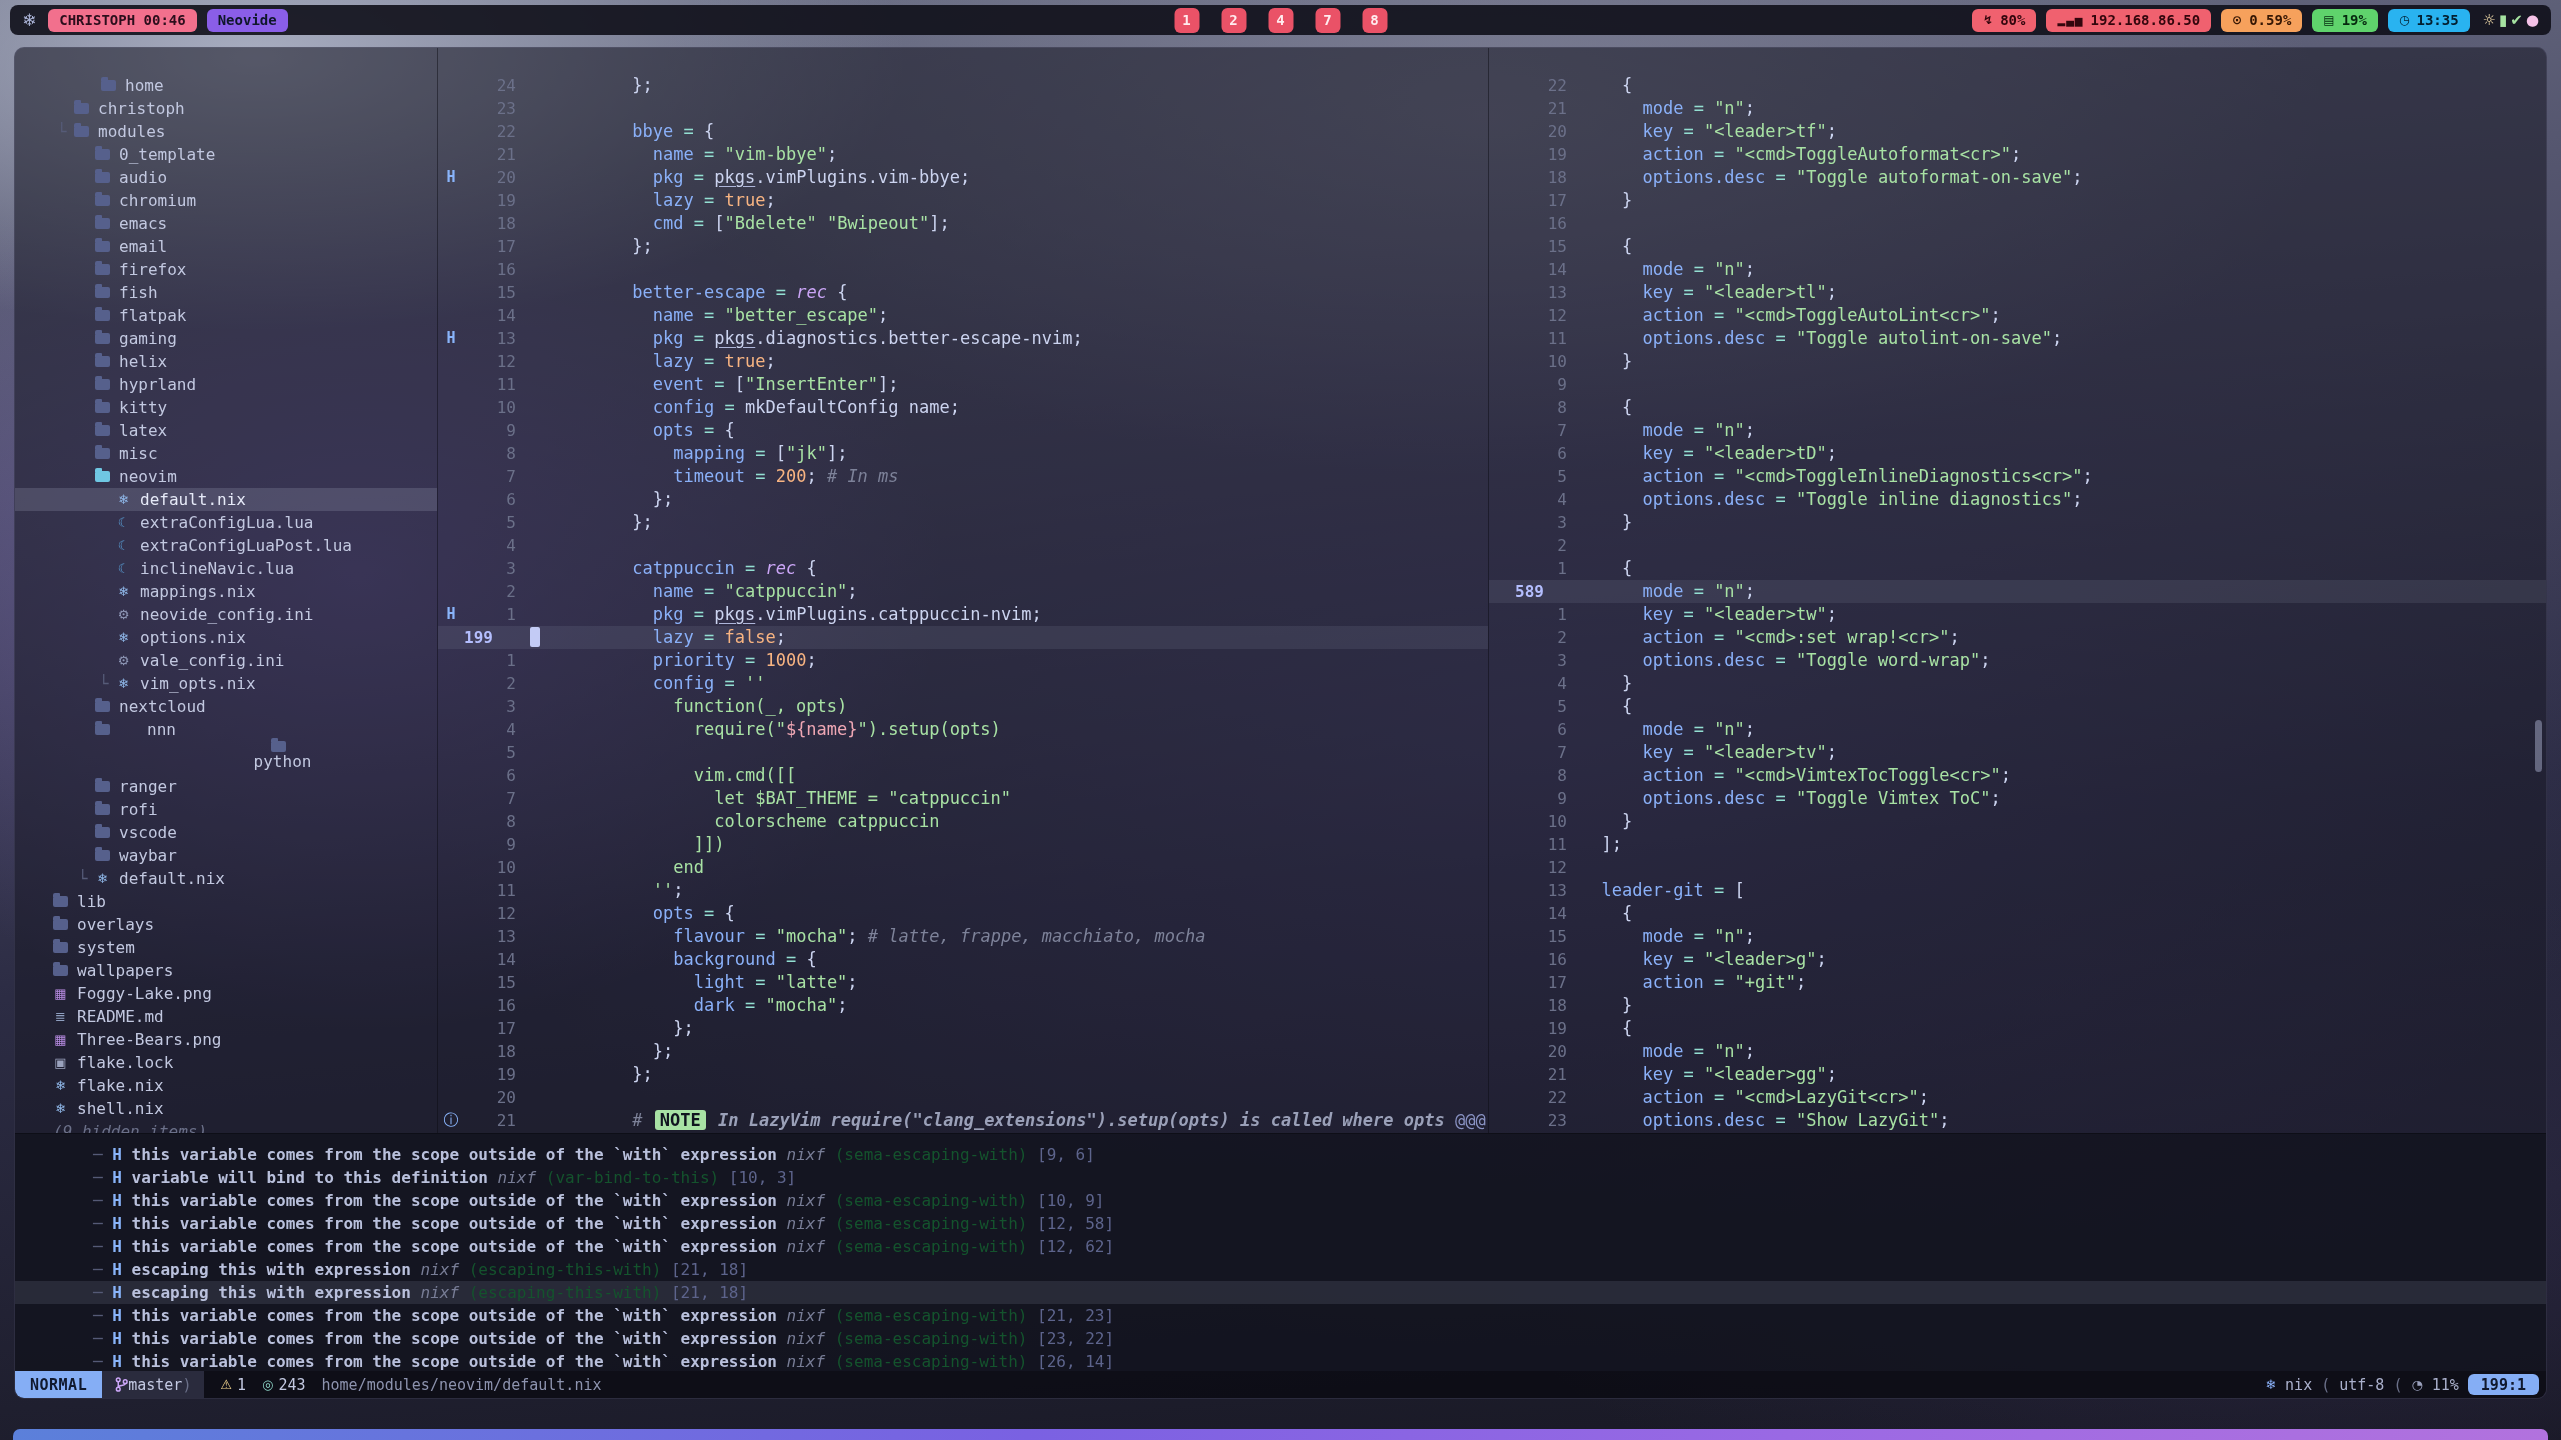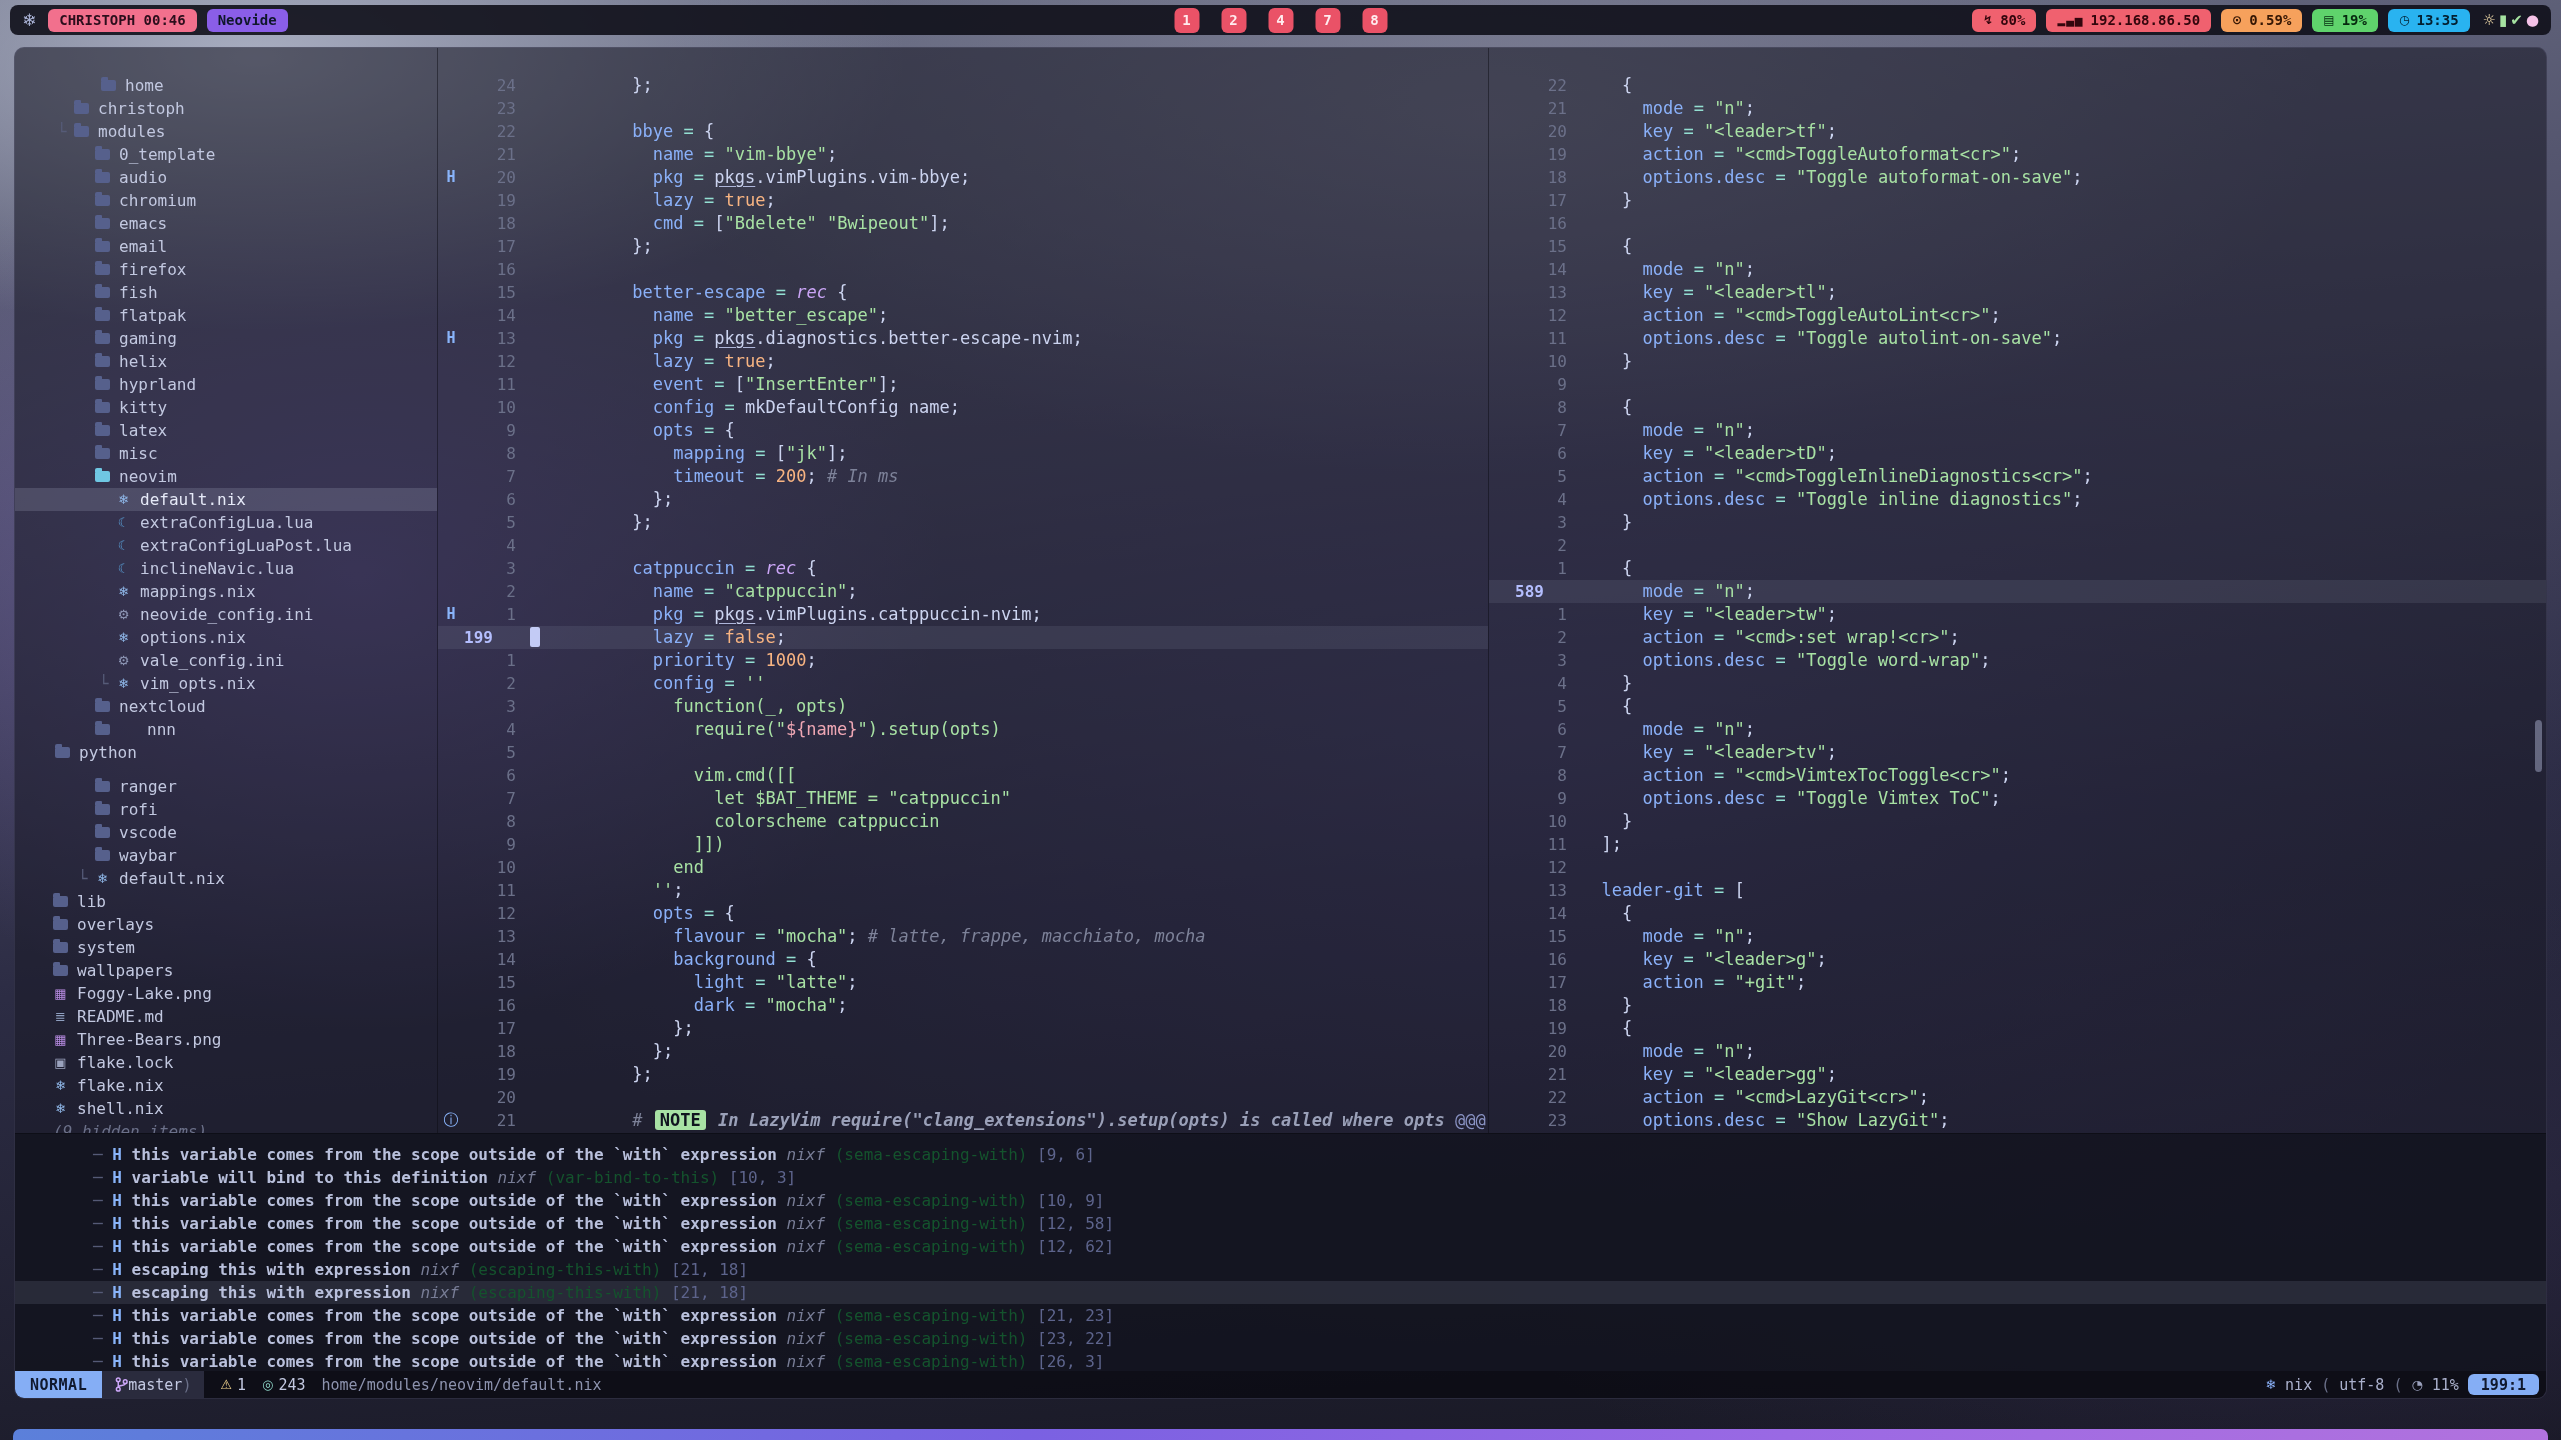--- a/index.html
+++ b/index.html
@@ -257,21 +257,21 @@
           <span class="tree-label">vim_opts.nix</span>
         </div>
         <div class="tree-row" style="padding-left: 80px;">
           <span class="fold"></span>
           <span class="tree-label">nextcloud</span>
         </div>
         <div class="tree-row" style="padding-left: 80px; gap: 28px;">
           <span class="fold"></span>
           <span class="tree-label">nnn</span>
         </div>
-        <div class="tree-row" style="padding-left: 40px;">
+        <div class="tree-row" style="padding-left: 113px; flex-direction: column;">
           <span class="fold"></span>
           <span class="tree-label">python</span>
         </div>
         <div class="tree-row" style="padding-left: 80px; margin-top: 11px;">
           <span class="fold"></span>
           <span class="tree-label">ranger</span>
         </div>
         <div class="tree-row" style="padding-left: 80px;">
           <span class="fold"></span>
           <span class="tree-label">rofi</span>
@@ -804,21 +804,21 @@
   <div class="diag" id="diagpanel">
       <div class="drow"><span class="d-pre">─ </span><span class="d-h">H </span><span class="d-msg">this variable comes from the scope outside of the `with` expression </span><span class="d-src">nixf </span><span class="d-code">(sema-escaping-with) </span><span class="d-pos">[9, 6]</span></div>
       <div class="drow"><span class="d-pre">─ </span><span class="d-h">H </span><span class="d-msg">variable will bind to this definition </span><span class="d-src">nixf </span><span class="d-code">(var-bind-to-this) </span><span class="d-pos">[10, 3]</span></div>
       <div class="drow"><span class="d-pre">─ </span><span class="d-h">H </span><span class="d-msg">this variable comes from the scope outside of the `with` expression </span><span class="d-src">nixf </span><span class="d-code">(sema-escaping-with) </span><span class="d-pos">[10, 9]</span></div>
       <div class="drow"><span class="d-pre">─ </span><span class="d-h">H </span><span class="d-msg">this variable comes from the scope outside of the `with` expression </span><span class="d-src">nixf </span><span class="d-code">(sema-escaping-with) </span><span class="d-pos">[12, 58]</span></div>
       <div class="drow"><span class="d-pre">─ </span><span class="d-h">H </span><span class="d-msg">this variable comes from the scope outside of the `with` expression </span><span class="d-src">nixf </span><span class="d-code">(sema-escaping-with) </span><span class="d-pos">[12, 62]</span></div>
       <div class="drow"><span class="d-pre">─ </span><span class="d-h">H </span><span class="d-msg">escaping this with expression </span><span class="d-src">nixf </span><span class="d-code">(escaping-this-with) </span><span class="d-pos">[21, 18]</span></div>
       <div class="drow sel"><span class="d-pre">─ </span><span class="d-h">H </span><span class="d-msg">escaping this with expression </span><span class="d-src">nixf </span><span class="d-code">(escaping-this-with) </span><span class="d-pos">[21, 18]</span></div>
       <div class="drow"><span class="d-pre">─ </span><span class="d-h">H </span><span class="d-msg">this variable comes from the scope outside of the `with` expression </span><span class="d-src">nixf </span><span class="d-code">(sema-escaping-with) </span><span class="d-pos">[21, 23]</span></div>
       <div class="drow"><span class="d-pre">─ </span><span class="d-h">H </span><span class="d-msg">this variable comes from the scope outside of the `with` expression </span><span class="d-src">nixf </span><span class="d-code">(sema-escaping-with) </span><span class="d-pos">[23, 22]</span></div>
-      <div class="drow"><span class="d-pre">─ </span><span class="d-h">H </span><span class="d-msg">this variable comes from the scope outside of the `with` expression </span><span class="d-src">nixf </span><span class="d-code">(sema-escaping-with) </span><span class="d-pos">[26, 3]</span></div>
+      <div class="drow"><span class="d-pre">─ </span><span class="d-h">H </span><span class="d-msg">this variable comes from the scope outside of the `with` expression </span><span class="d-src">nixf </span><span class="d-code">(sema-escaping-with) </span><span class="d-pos">[26, 14]</span></div>
     </div>
   <div class="status">
     <span class="mode-badge">NORMAL</span>
     <span class="branch-seg">
       <svg width="13" height="15" viewBox="0 0 14 16">
           <circle cx="3.5" cy="3" r="2" fill="none" stroke="#cba6f7" stroke-width="1.6"></circle>
           <circle cx="3.5" cy="13" r="2" fill="none" stroke="#cba6f7" stroke-width="1.6"></circle>
           <circle cx="11" cy="5" r="2" fill="none" stroke="#cba6f7" stroke-width="1.6"></circle>
           <path d="M3.5 5v6 M11 7c0 3-7.5 1-7.5 4" fill="none" stroke="#cba6f7" stroke-width="1.6"></path>
         </svg>

